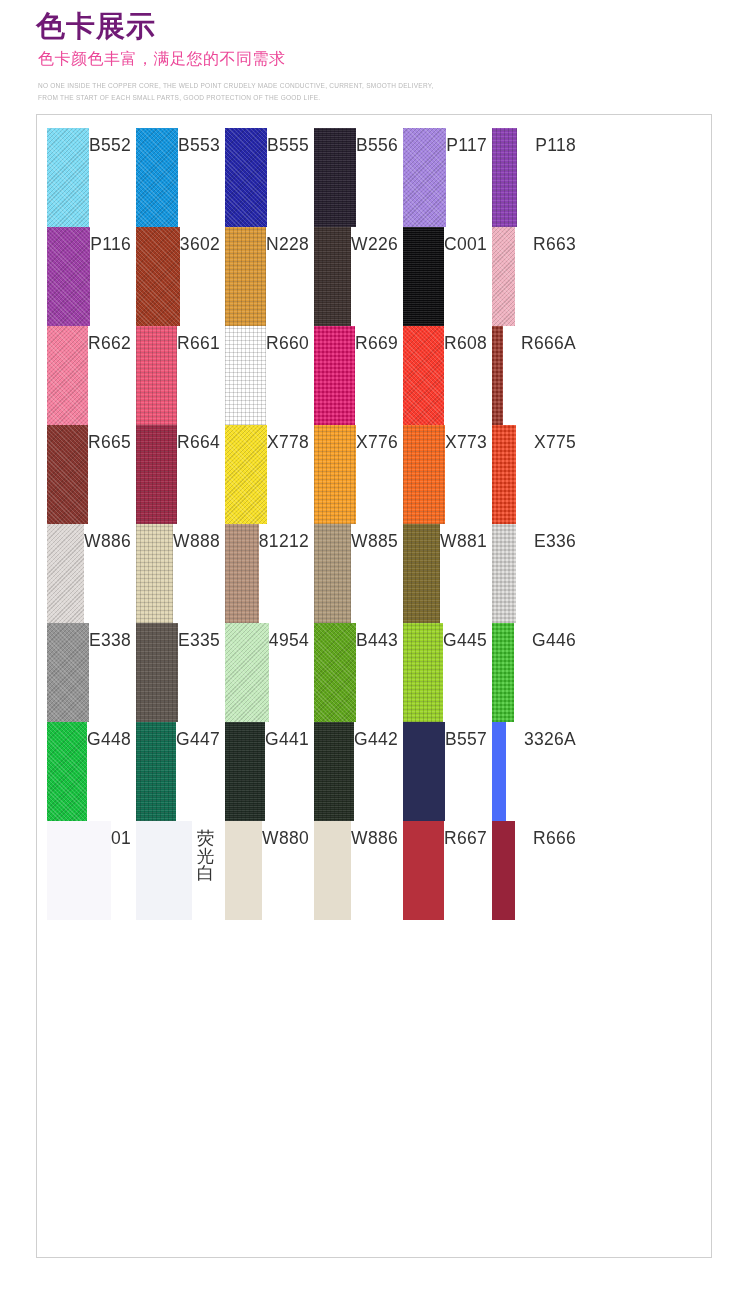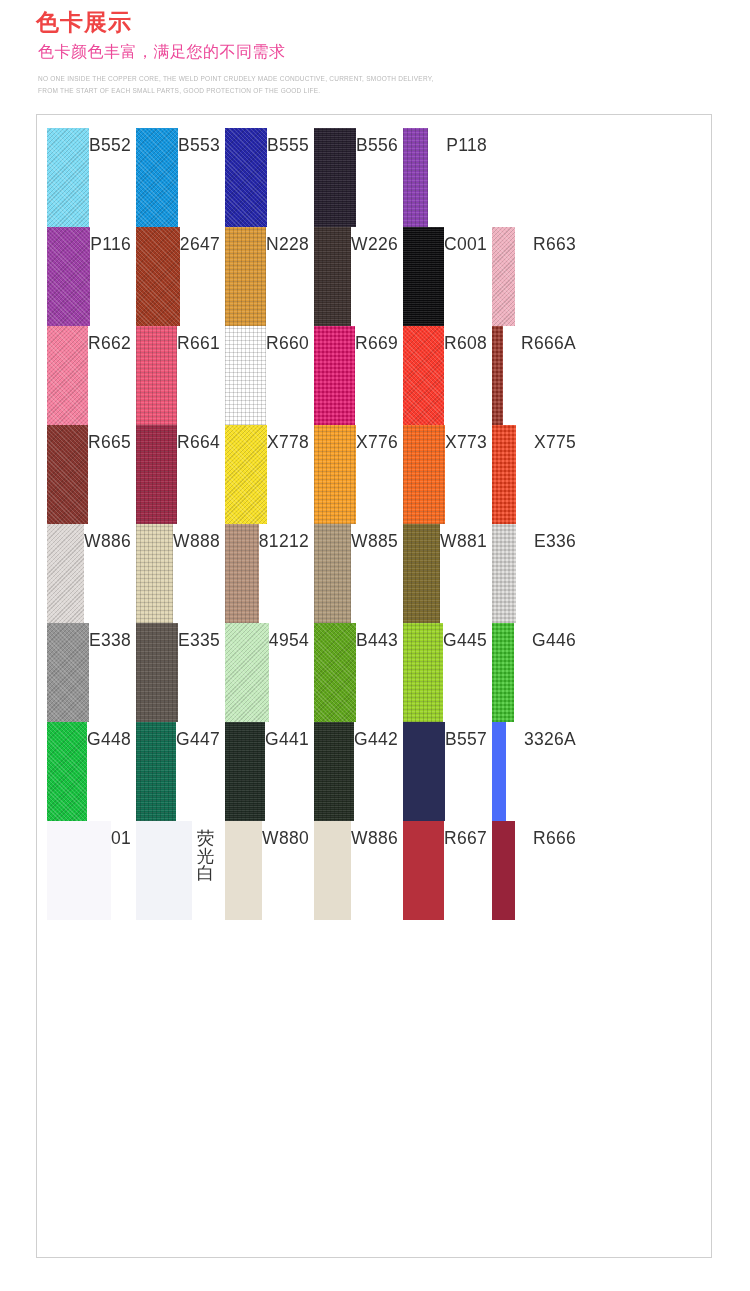--- a/index.html
+++ b/index.html
@@ -13,23 +13,23 @@
     font-family: "Liberation Sans", "DejaVu Sans", sans-serif;
     overflow: hidden;
     position: relative;
   }
 
   
   .header {
     padding: 8px 0 0 36px;
   }
   .title {
-    font-size: 23px;
+    font-size: 29px;
     font-weight: bold;
-    color: #ef4444;
+    color: #701a75;
     letter-spacing: 1px;
     line-height: 1.25;
     margin: 0;
   }
   .subtitle {
     font-size: 16px;
     color: #ec4899;
     margin: 5px 0 0 2px;
     letter-spacing: 0.5px;
     line-height: 1.3;
@@ -165,32 +165,36 @@
         </div>
         <div class="cell">
           <div class="swatch tex" style="background-color: rgb(37, 38, 168);"></div>
           <div class="label">B555</div>
         </div>
         <div class="cell">
           <div class="swatch tex-grid" style="background-color: rgb(36, 29, 44);"></div>
           <div class="label">B556</div>
         </div>
         <div class="cell">
+          <div class="swatch tex" style="background-color: rgb(165, 133, 224);"></div>
+          <div class="label">P117</div>
+        </div>
+        <div class="cell">
           <div class="swatch tex-grid" style="background-color: rgb(139, 63, 180);"></div>
           <div class="label">P118</div>
         </div>
       </div>
       <div class="row">
         <div class="cell">
           <div class="swatch tex" style="background-color: rgb(156, 63, 166);"></div>
           <div class="label">P116</div>
         </div>
         <div class="cell">
           <div class="swatch tex" style="background-color: rgb(160, 58, 34);"></div>
-          <div class="label">2647</div>
+          <div class="label">3602</div>
         </div>
         <div class="cell">
           <div class="swatch tex-grid" style="background-color: rgb(220, 154, 55);"></div>
           <div class="label">N228</div>
         </div>
         <div class="cell">
           <div class="swatch tex-grid" style="background-color: rgb(59, 47, 44);"></div>
           <div class="label">W226</div>
         </div>
         <div class="cell">

